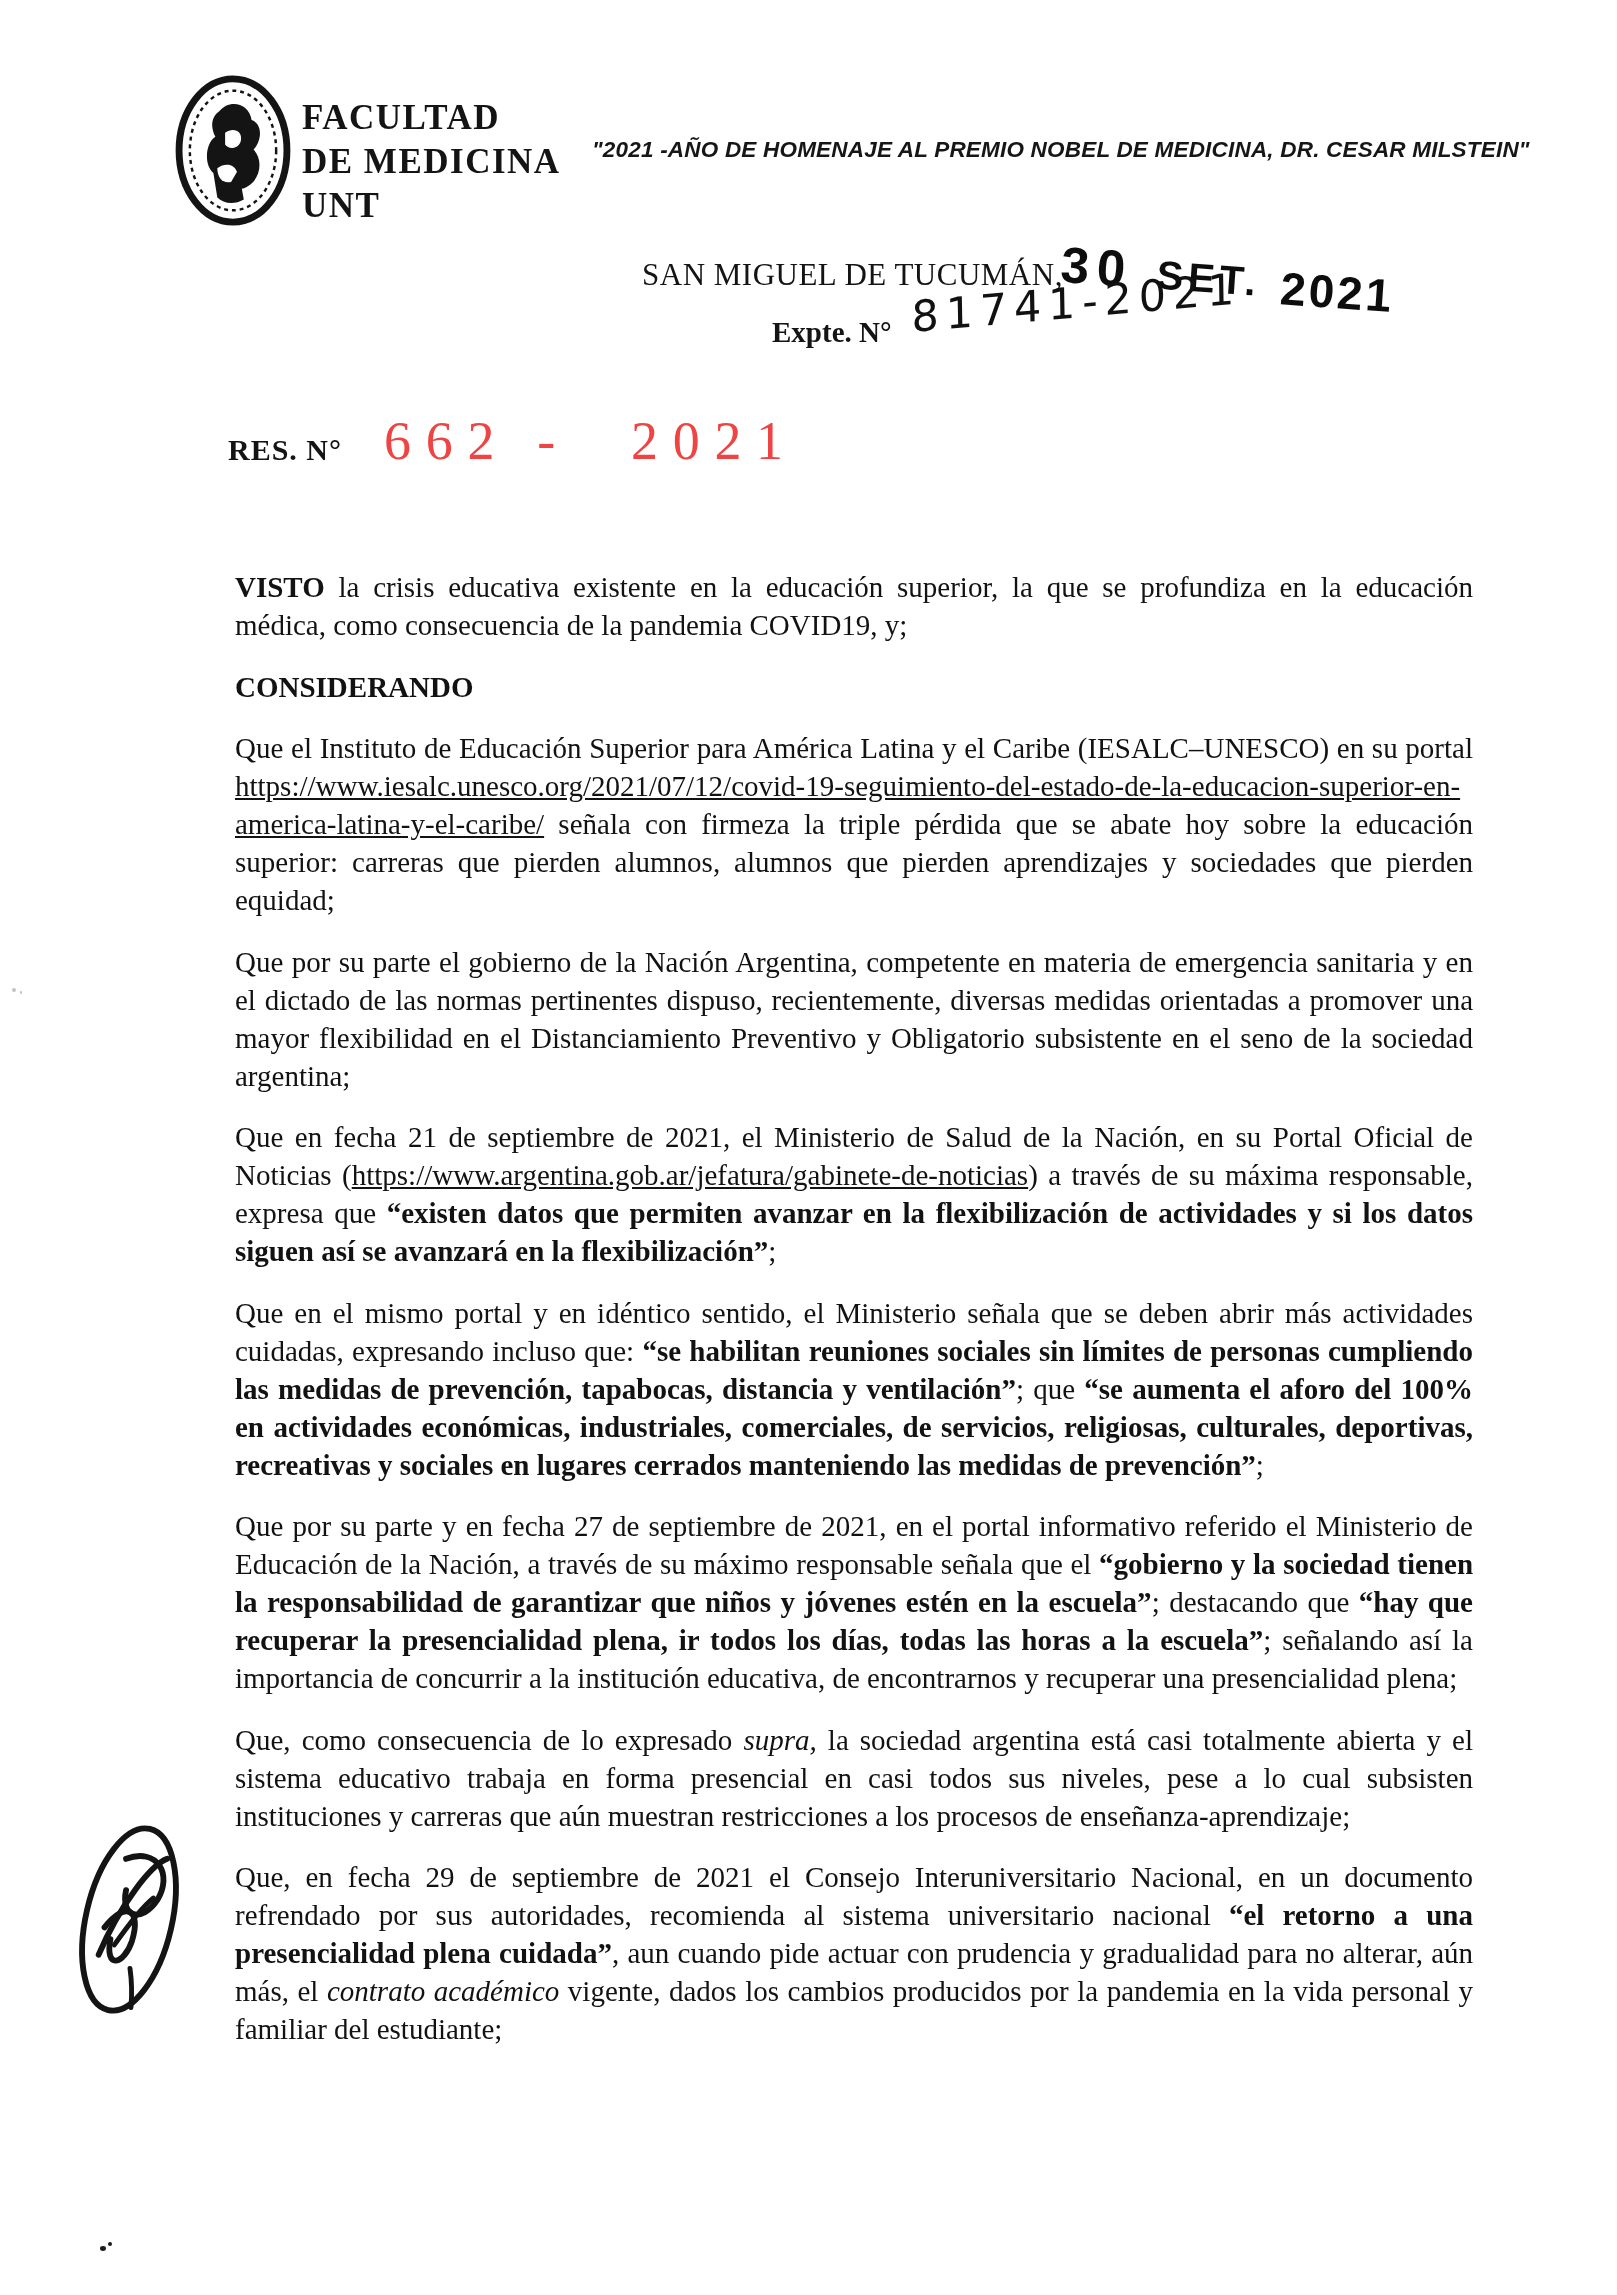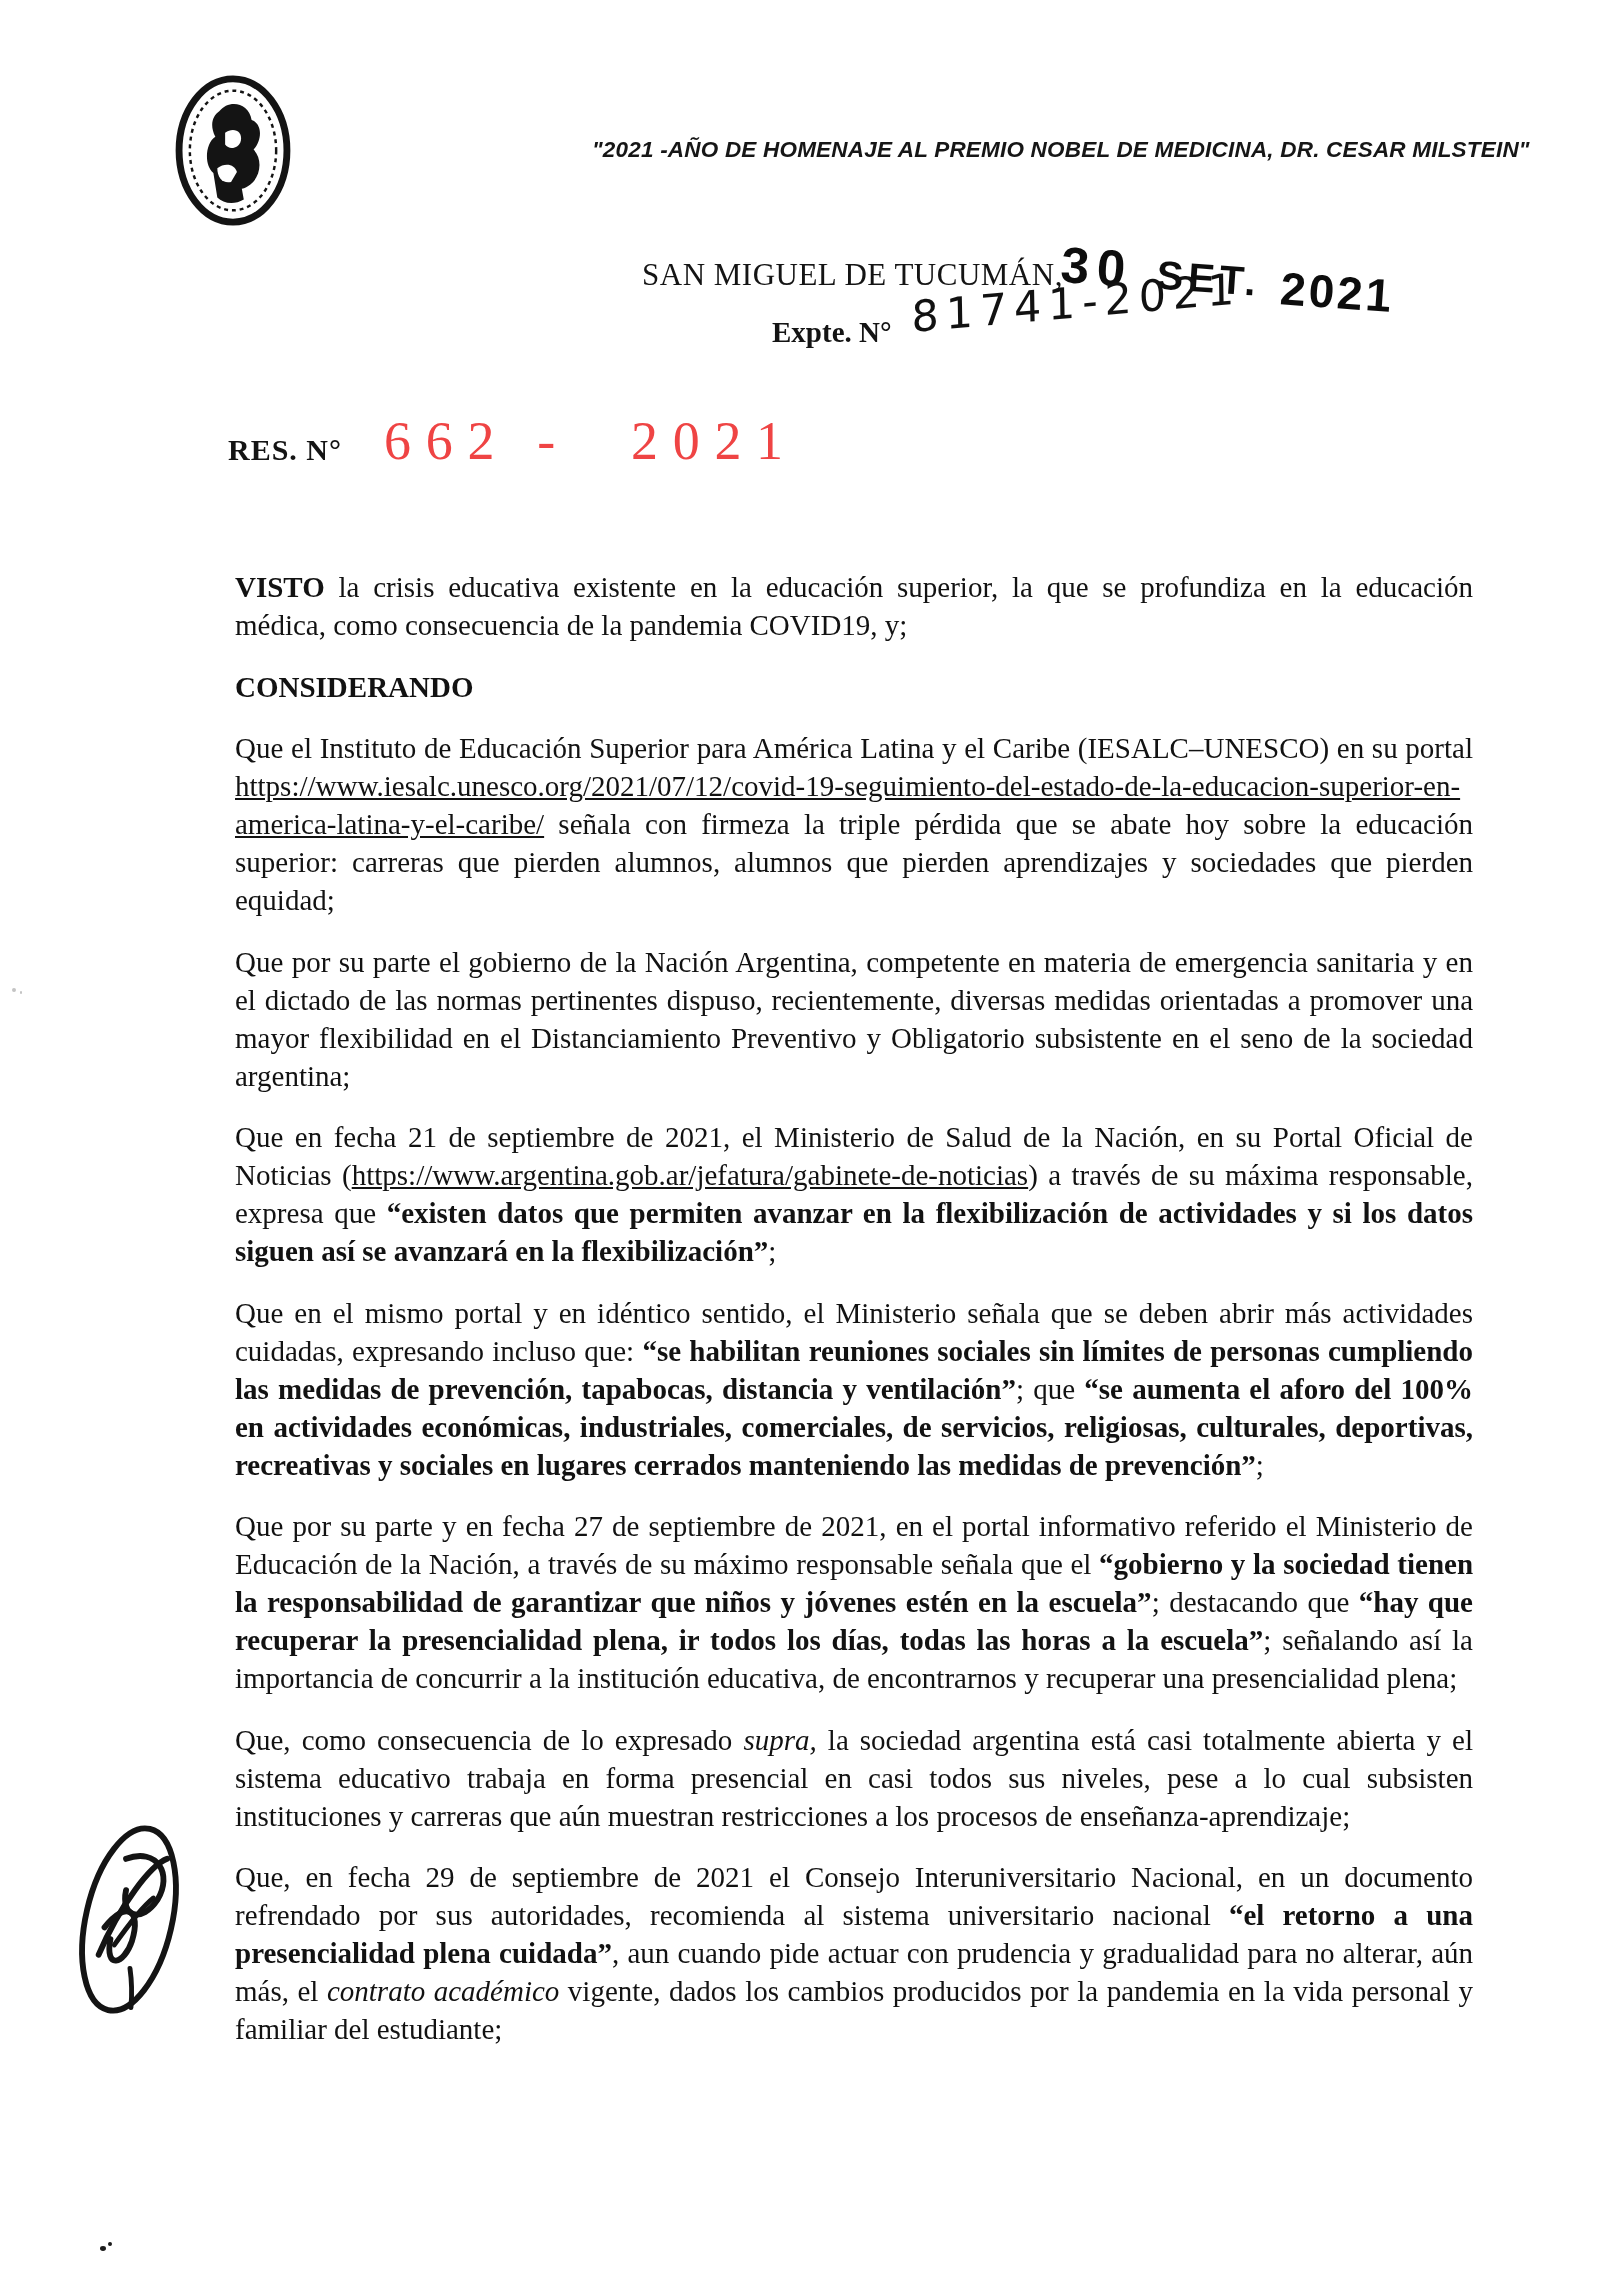--- a/index.html
+++ b/index.html
@@ -100,20 +100,25 @@
   <div class="seal">
     <svg width="118" height="153" viewBox="0 0 120 156" aria-hidden="true">
       <ellipse cx="60" cy="78" rx="55" ry="73" fill="none" stroke="#141414" stroke-width="7"></ellipse>
       <ellipse cx="60" cy="78" rx="44" ry="61" fill="none" stroke="#141414" stroke-width="2.5" stroke-dasharray="4 4"></ellipse>
       <path d="M46 38 C55 26, 76 28, 79 47 C91 51, 89 69, 81 77 C93 90, 86 113, 69 117 L71 128 C61 134, 50 132, 44 126 L40 101 C30 93, 32 70, 42 64 C36 52, 39 43, 46 38 Z" fill="#141414"></path>
       <path d="M52 60 C60 54, 70 58, 68 68 C66 76, 56 78, 52 72 Z" fill="#ffffff"></path>
       <path d="M44 96 C52 90, 62 92, 64 100 L58 110 C50 112, 44 106, 44 96 Z" fill="#ffffff"></path>
     </svg>
   </div>
 
+  <div class="inst-text">
+    <div>FACULTAD</div>
+    <div>DE MEDICINA</div>
+    <div>UNT</div>
+  </div>
 
   <div class="motto">"2021 -AÑO DE HOMENAJE AL PREMIO NOBEL DE MEDICINA, DR. CESAR MILSTEIN"</div>
 
   <div class="city-line">SAN MIGUEL DE TUCUMÁN,</div>
   <div class="date-stamp">
     <span class="day">30</span>
     <span class="month">SET.</span>
     <span class="year">2021</span>
   </div>
 

